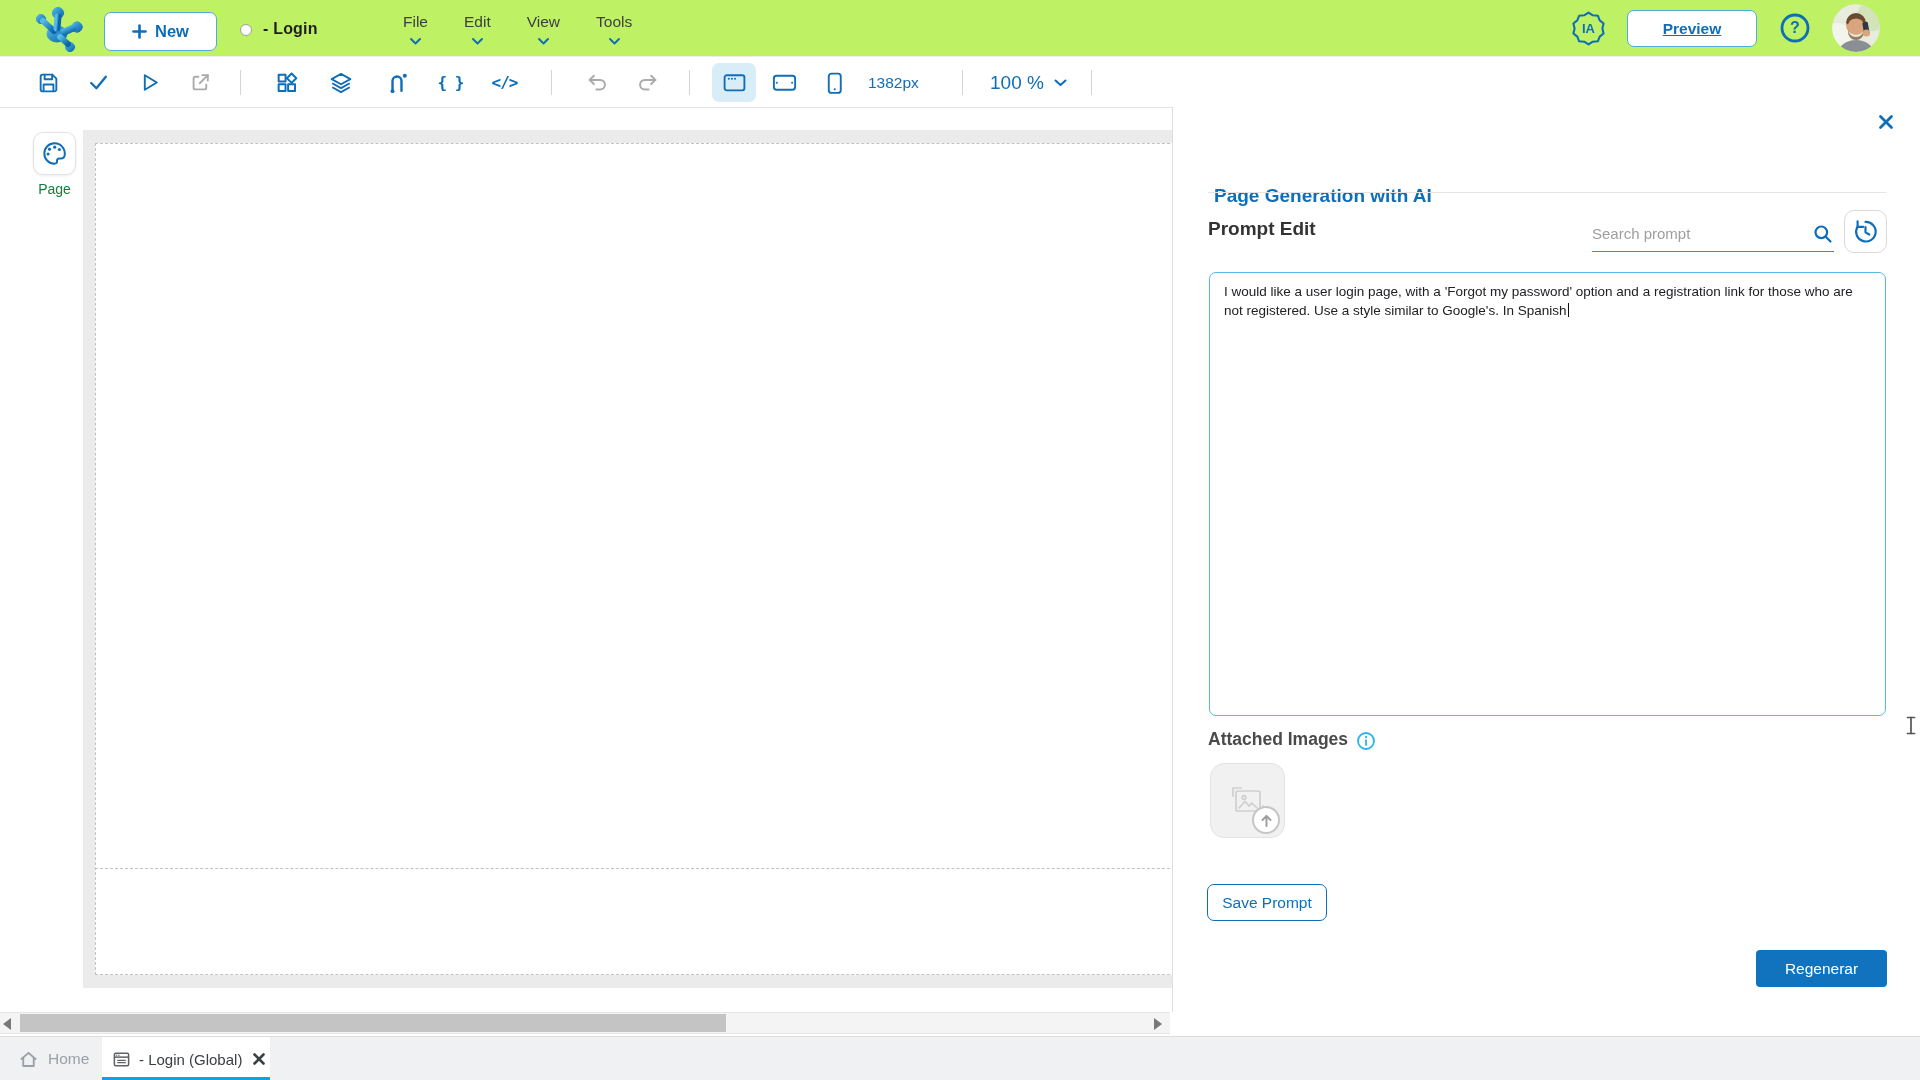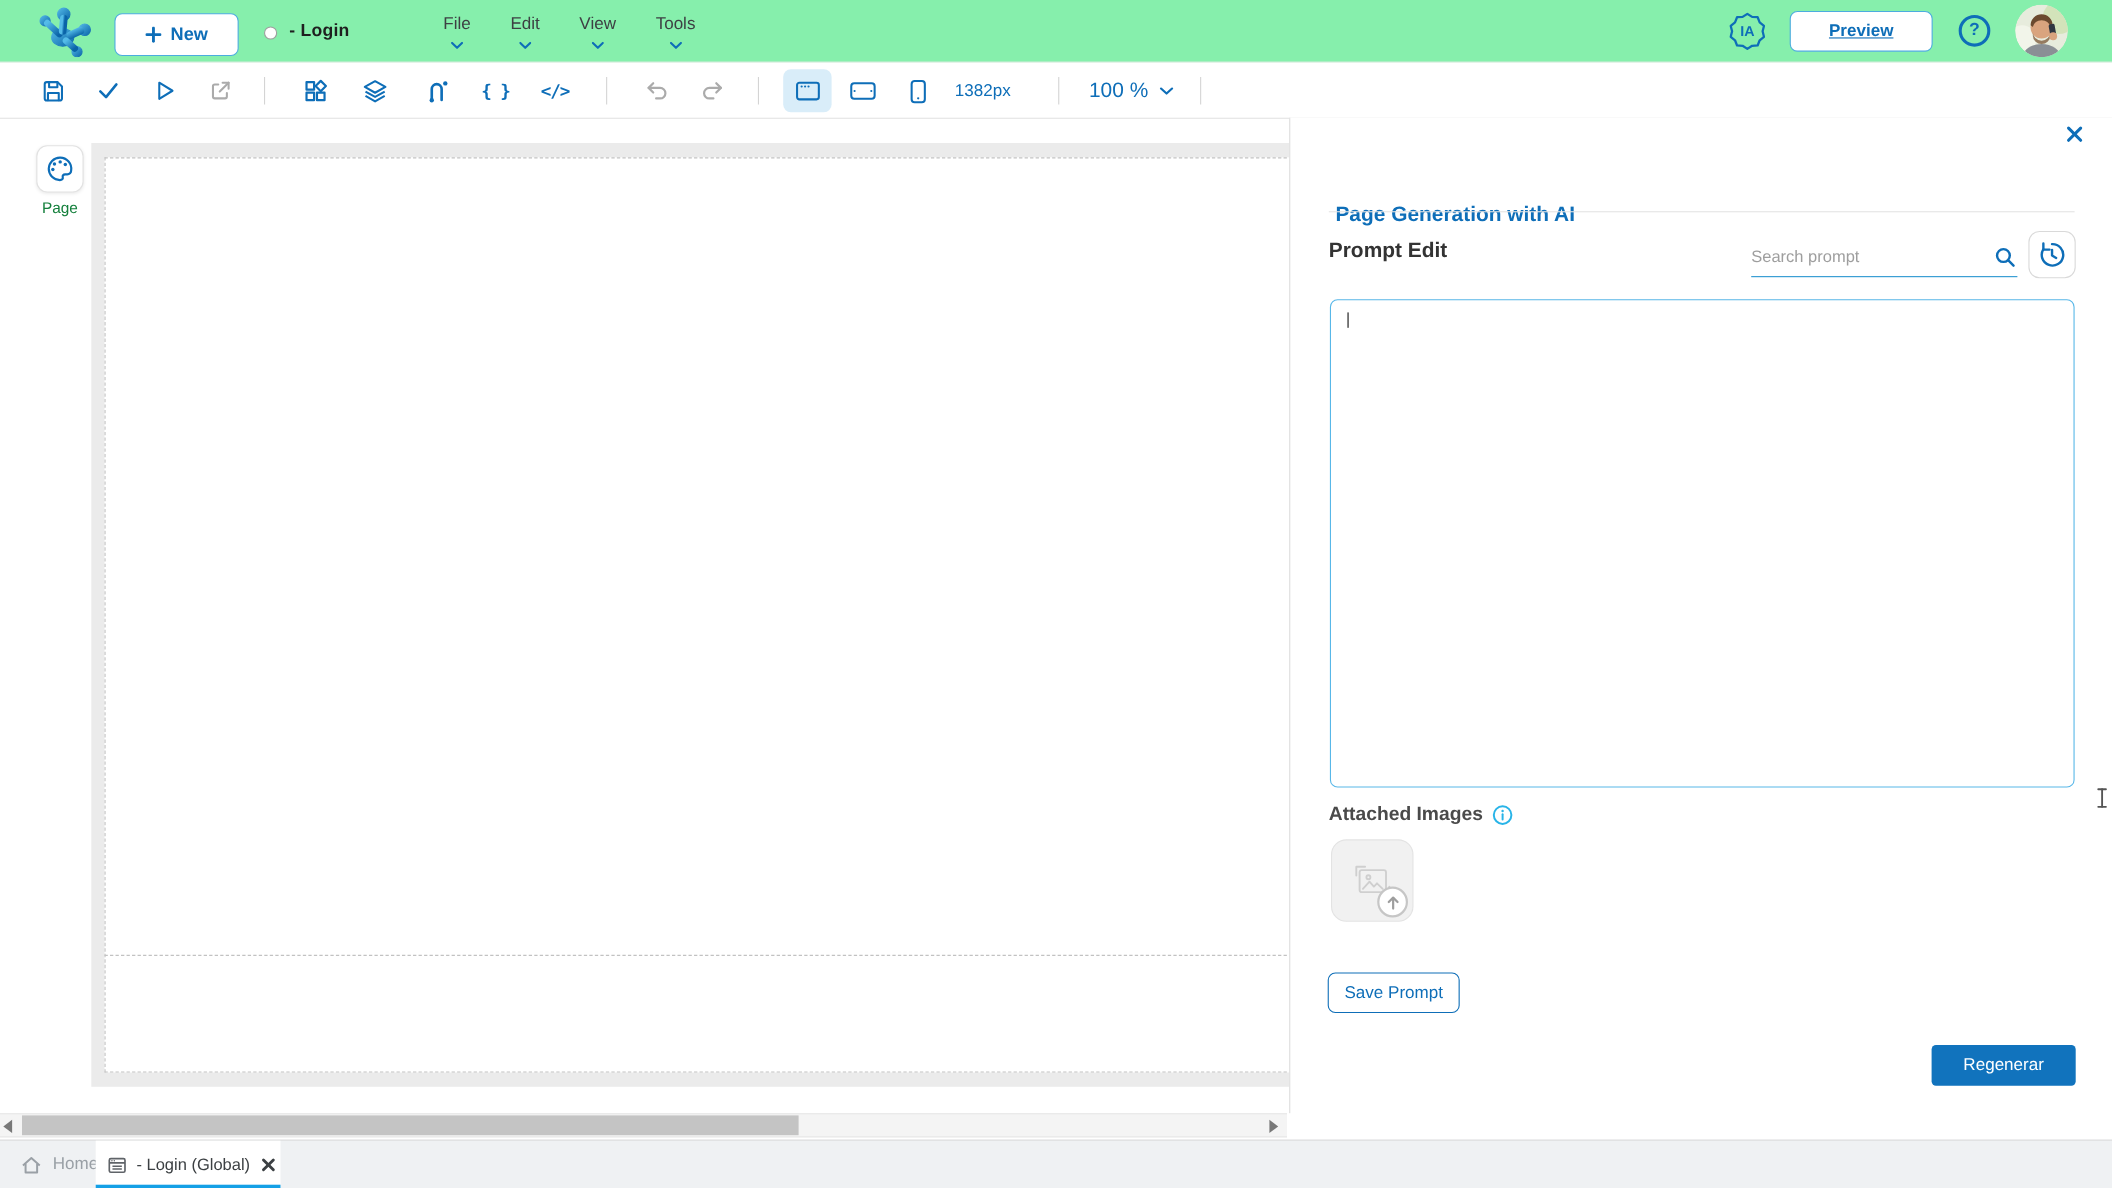--- a/index.html
+++ b/index.html
@@ -1,20 +1,20 @@
 <!DOCTYPE html>
 <html><head>
 <meta charset="utf-8">
 <style>
   * { box-sizing: border-box; margin: 0; padding: 0; }
   html,body { width:1920px; height:1080px; background:#fff; }
   body { font-family:"Liberation Sans", sans-serif; position:relative; overflow:hidden; }
 
   
-  #header { position:absolute; left:0; top:0; width:1920px; height:57px; background:#86efac; border-bottom:1px solid #ececec; }
+  #header { position:absolute; left:0; top:0; width:1920px; height:57px; background:#bef264; border-bottom:1px solid #ececec; }
   #logo { position:absolute; left:26px; top:6px; width:58px; height:46px; }
   #new-btn { position:absolute; left:104px; top:12px; width:113px; height:39px; border:1.6px solid #4cacdf; border-radius:7px; background:#fff; display:flex; align-items:center; justify-content:center; gap:8px; cursor:pointer; }
   #new-btn .lbl { color:#0e6eb8; font-size:16.5px; font-weight:bold; }
   #doc-status { position:absolute; left:240px; top:24px; width:12px; height:12px; border:1.6px solid #9e9e9e; border-radius:50%; background:#fff; }
   #doc-title { position:absolute; left:263px; top:0; height:57px; display:flex; align-items:center; font-size:16px; font-weight:bold; color:#1f1f1f; letter-spacing:.2px; }
   #menus { position:absolute; left:403px; top:0; height:57px; display:flex; align-items:center; gap:36px; }
   .menu-item { display:flex; align-items:center; gap:7px; cursor:pointer;flex-direction:column; }
   .menu-item .m-lbl { font-size:15.5px; color:#3d4043; }
   #ia-badge { position:absolute; left:1570px; top:10px; width:37px; height:37px; cursor:pointer; }
   #ia-badge svg { position:absolute; left:0; top:0; }
@@ -65,21 +65,21 @@
   #attached-lbl { position:absolute; left:1208px; top:729px; font-size:17.5px; font-weight:bold; color:#4a4a4a; }
   #info-icon { position:absolute; left:1356px; top:731px; width:20px; height:20px; color:#29b4e8; cursor:pointer; }
   #upload-tile { position:absolute; left:1210px; top:763px; width:75px; height:75px; background:#f1f1f1; border:1px solid #e3e3e3; border-radius:14px; display:flex; align-items:center; justify-content:center; color:#cfcfcf; cursor:pointer; }
   #upload-badge { position:absolute; left:1252px; top:806px; width:28px; height:28px; border-radius:50%; background:#fff; border:2px solid #c6c6c6; display:flex; align-items:center; justify-content:center; color:#9e9e9e; cursor:pointer; }
   #save-prompt-btn { position:absolute; left:1207px; top:884px; width:120px; height:37px; border:1.2px solid #0e6eb8; border-radius:7px; background:#fff; color:#0e6eb8; font-size:15.5px; display:flex; align-items:center; justify-content:center; cursor:pointer; }
   #regen-btn { position:absolute; left:1756px; top:950px; width:131px; height:37px; border:none; border-radius:4px; background:#1173bd; color:#fff; font-size:15.5px; display:flex; align-items:center; justify-content:center; cursor:pointer; }
 
   
   #tabbar { position:absolute; left:0; top:1036px; width:1920px; height:44px; background:#eff1f3; border-top:1px solid #dcdcdc; }
   #home-tab { position:absolute; left:10px; top:0; height:44px; display:flex; align-items:center; gap:9px; color:#9aa0a6; font-size:15.5px; padding:0 8px; cursor:pointer; }
-  #active-tab { position:absolute; left:87px; top:0; width:168px; height:44px; background:#fff; display:flex; align-items:center; gap:8px; padding:0 10px; cursor:pointer; }
+  #active-tab { position:absolute; left:102px; top:0; width:168px; height:44px; background:#fff; display:flex; align-items:center; gap:8px; padding:0 10px; cursor:pointer; }
   #active-tab .bar { position:absolute; left:0; bottom:0; width:100%; height:4px; background:#14a0e6; }
   #active-tab .t-lbl { color:#3c4043; font-size:15px; white-space:nowrap; }
   #tab-close { width:14px; height:14px; color:#3c4043; margin-left:2px; cursor:pointer; flex:0 0 auto; }
 
   #mouse-cursor { position:absolute; left:1906px; top:716px; color:#555; }
 
   svg { display:block; }
 </style>
 </head>
 <body>
@@ -354,21 +354,21 @@
   <span>
     <svg width="27" height="27" viewBox="0 0 26 26" fill="none" stroke="currentColor" stroke-width="2.1" stroke-linecap="round" stroke-linejoin="round">
       <path d="M5.3 8.4 A9.4 9.4 0 1 0 13 3.8"></path>
       <path d="M5.4 3.2 V8.6 H10.8"></path>
       <path d="M13 8.8 V13.8 L16.6 15.9"></path>
     </svg>
   </span>
 </div>
 
 <div id="prompt-area">
-  <span id="caret"></span>
+  <span>I would like a user login page, with a 'Forgot my password' option and a registration link for those who are not registered. Use a style similar to Google's. In Spanish</span><span id="caret"></span>
 </div>
 
 <div id="attached-lbl">Attached Images</div>
 <span id="info-icon">
   <svg width="20" height="20" viewBox="0 0 20 20" fill="none" stroke="currentColor" stroke-width="1.8">
     <circle cx="10" cy="10" r="8"></circle>
     <circle cx="10" cy="6.2" r="1.1" fill="currentColor" stroke="none"></circle>
     <path d="M10 9.2 V14" stroke-linecap="round"></path>
   </svg>
 </span>

